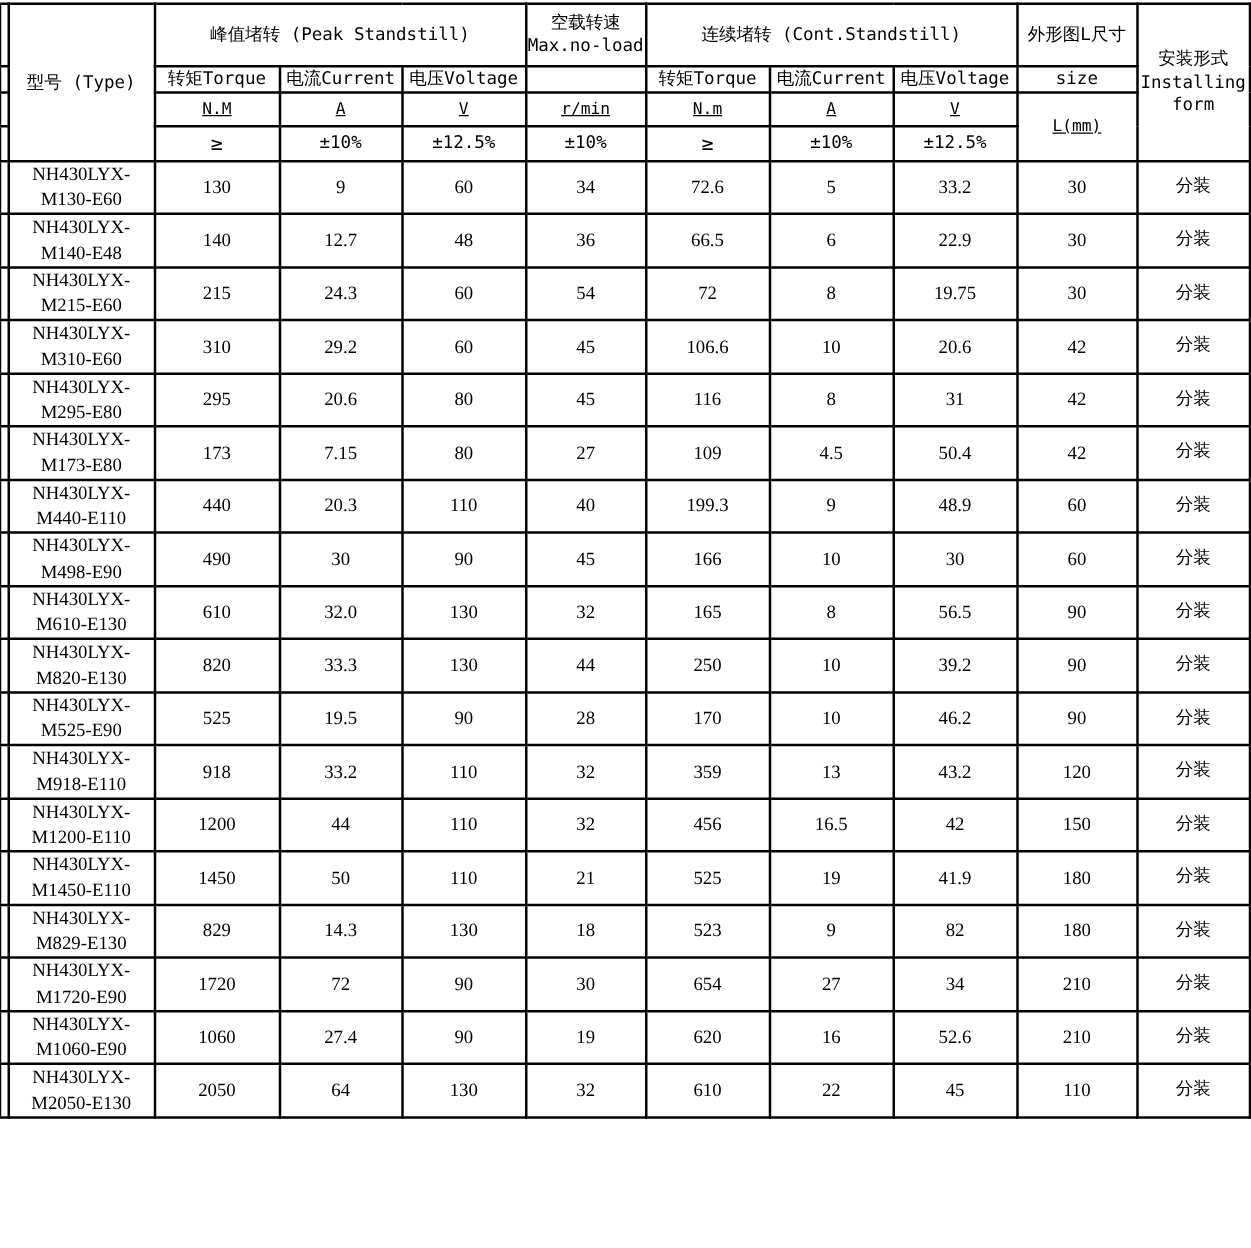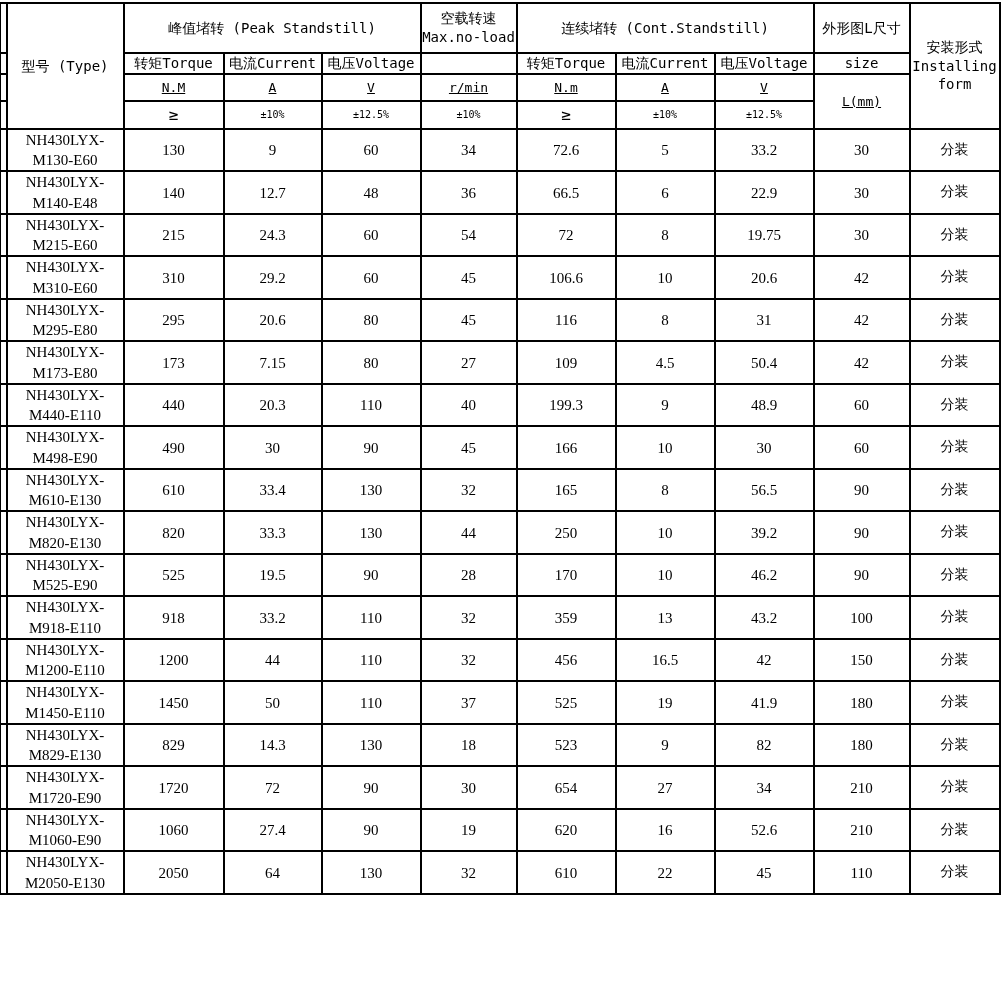--- a/index.html
+++ b/index.html
@@ -38,21 +38,21 @@
     font-size: 14px;
     line-height: 1.35;
     white-space: pre-line;
     font-weight: normal;
   }
   thead th.unit {
     font-size: 13px;
     text-decoration: underline;
   }
   thead th.tol {
-    font-size: 10px;
+    font-size: 14px;
   }
   thead th.ge {
     font-size: 16px;
   }
   tbody tr {
     height: 36px;
   }
   tbody td {
     font-family: "Liberation Serif", serif;
     font-size: 15px;
@@ -248,21 +248,21 @@
     <td>30</td>
     <td>60</td>
     <td class="install">分装</td>
   </tr>
 
   <tr>
     <td class="edge"></td>
     <td class="model">NH430LYX-
 M610-E130</td>
     <td>610</td>
-    <td>33.4</td>
+    <td>32.0</td>
     <td>130</td>
     <td>32</td>
     <td>165</td>
     <td>8</td>
     <td>56.5</td>
     <td>90</td>
     <td class="install">分装</td>
   </tr>
 
   <tr>
@@ -299,21 +299,21 @@
     <td class="edge"></td>
     <td class="model">NH430LYX-
 M918-E110</td>
     <td>918</td>
     <td>33.2</td>
     <td>110</td>
     <td>32</td>
     <td>359</td>
     <td>13</td>
     <td>43.2</td>
-    <td>100</td>
+    <td>120</td>
     <td class="install">分装</td>
   </tr>
 
   <tr>
     <td class="edge"></td>
     <td class="model">NH430LYX-
 M1200-E110</td>
     <td>1200</td>
     <td>44</td>
     <td>110</td>
@@ -325,21 +325,21 @@
     <td class="install">分装</td>
   </tr>
 
   <tr>
     <td class="edge"></td>
     <td class="model">NH430LYX-
 M1450-E110</td>
     <td>1450</td>
     <td>50</td>
     <td>110</td>
-    <td>37</td>
+    <td>21</td>
     <td>525</td>
     <td>19</td>
     <td>41.9</td>
     <td>180</td>
     <td class="install">分装</td>
   </tr>
 
   <tr>
     <td class="edge"></td>
     <td class="model">NH430LYX-

